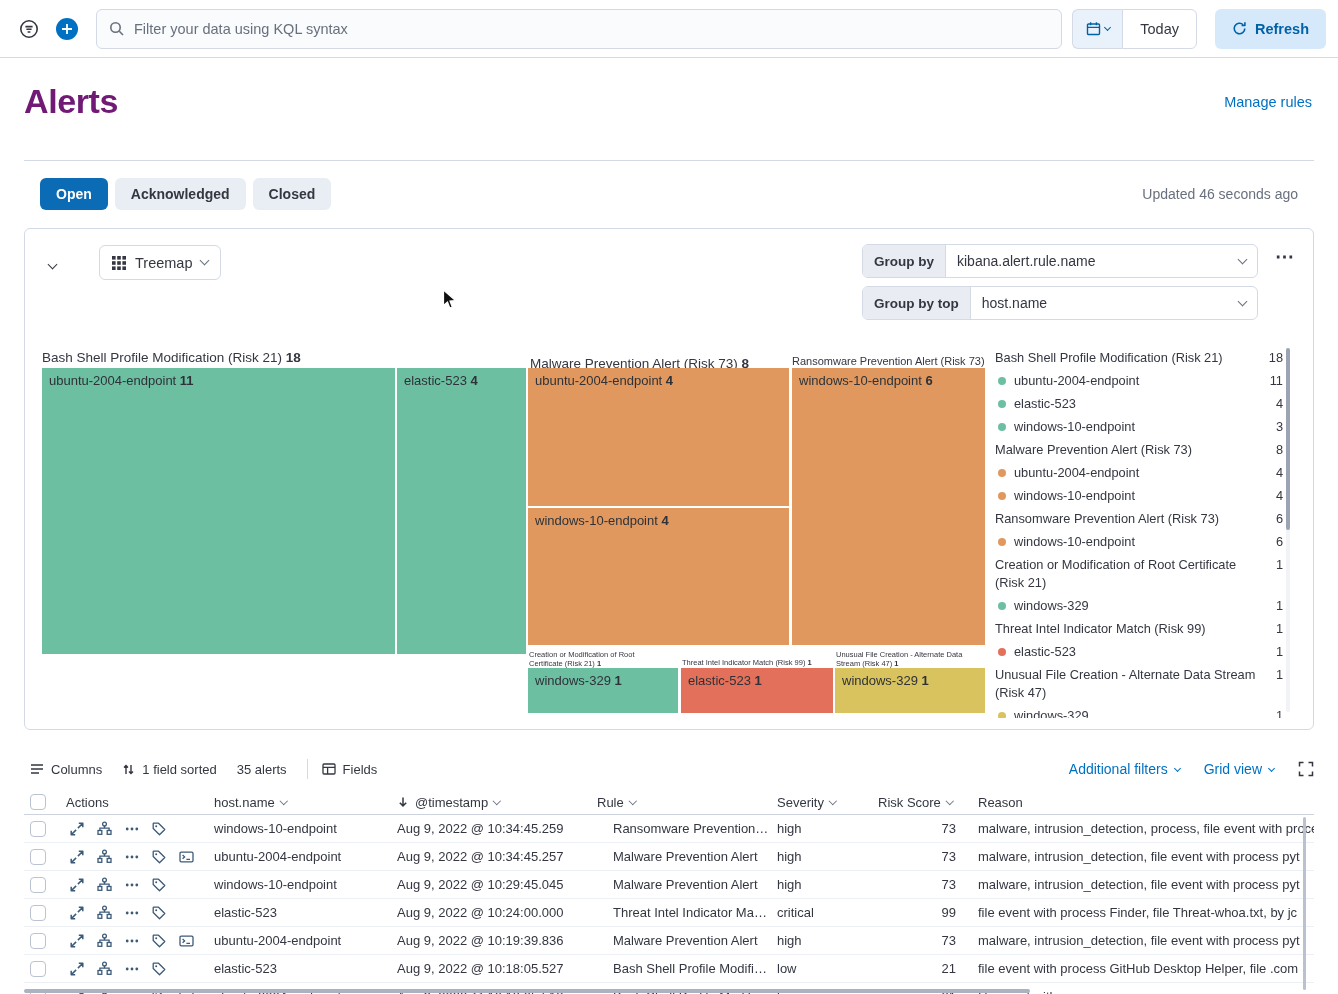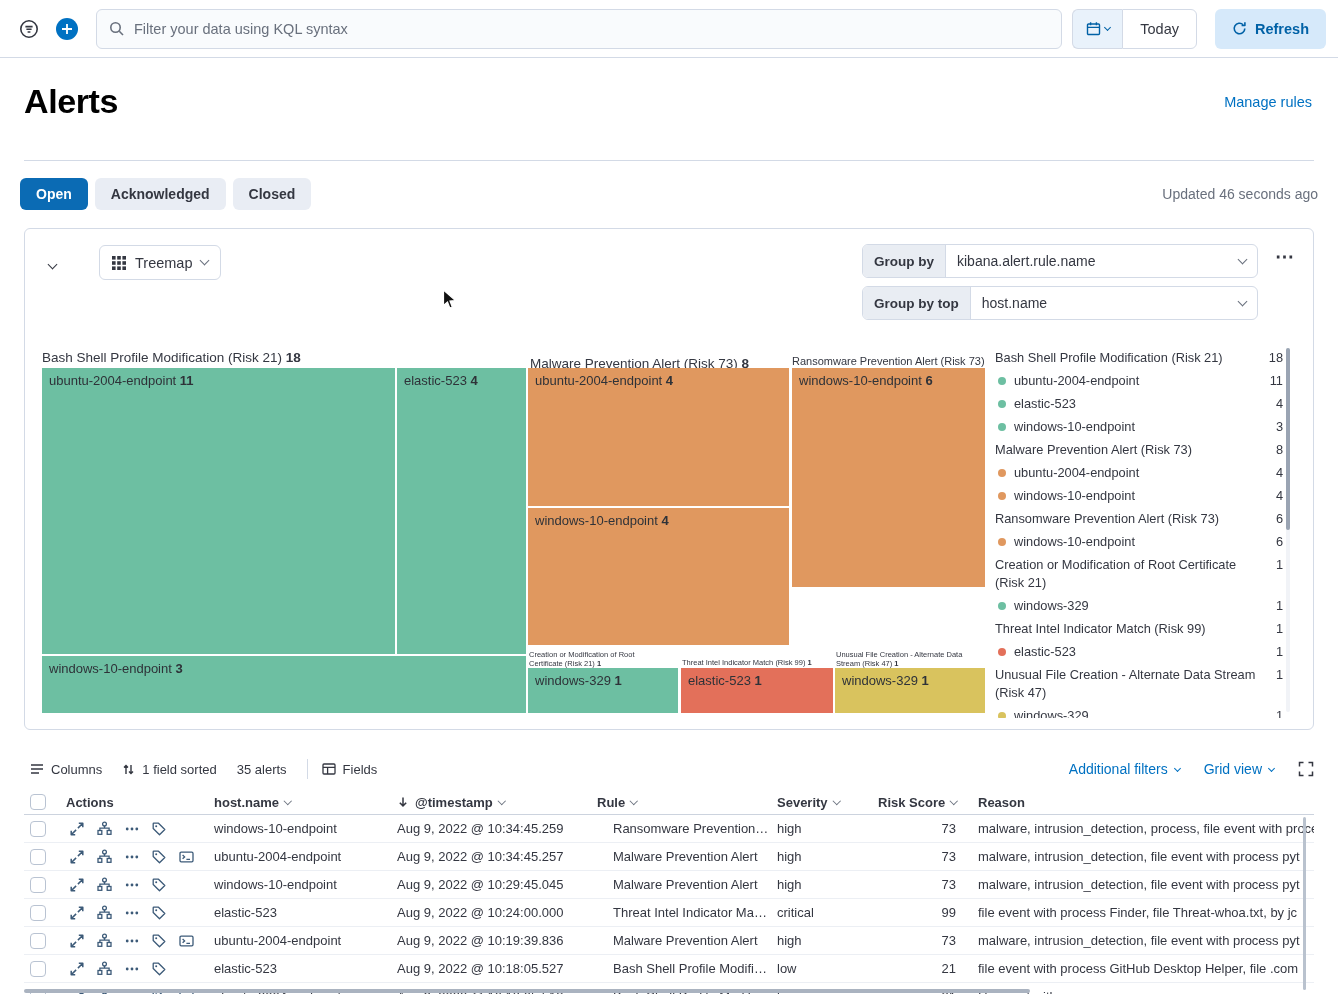--- a/index.html
+++ b/index.html
@@ -16,26 +16,26 @@
   .searchbar input::placeholder { color:#69707d; }
   .date-group { display:flex; align-items:center; }
   .cal-seg { width:50px; height:40px; background:#e9f2fb; border:1px solid #d3dae6; border-right:none; border-radius:6px 0 0 6px; display:flex; align-items:center; justify-content:center; gap:4px; color:#0061a6; cursor:pointer; }
   .today-seg { height:40px; padding:0 17px; background:#fff; border:1px solid #d3dae6; border-radius:0 6px 6px 0; display:flex; align-items:center; font-size:14.5px; cursor:pointer; color:#343741; }
   .refresh-btn { height:40px; margin-left:8px; padding:0 17px; background:#d6e9fa; color:#0061a6; border:none; border-radius:6px; display:flex; align-items:center; gap:8px; font-size:14.5px; font-weight:600; font-family:inherit; cursor:pointer; }
   .chev { display:inline-block; width:7px; height:7px; border-right:1.6px solid currentColor; border-bottom:1.6px solid currentColor; transform:rotate(45deg); margin-top:-4px; }
   .chev.sm { width:5px; height:5px; margin-top:-2px; }
 
   
   .page-head { position:relative; padding:22px 24px 0; }
-  .page-head h1 { font-size:34px; line-height:42px; font-weight:700; color:#000000; letter-spacing:-0.4px; }
+  .page-head h1 { font-size:34px; line-height:42px; font-weight:700; color:#701a75; letter-spacing:-0.4px; }
   .manage-rules { position:absolute; right:26px; top:36px; color:#0071c2; font-size:14.5px; cursor:pointer; text-decoration:none; }
   .head-rule { border:none; border-top:1px solid #d3dae6; margin:38px 0 0 0; }
 
   
-  .tabs-row { margin:17px 20px 0; display:flex; align-items:center; gap:7px; height:32px; }
+  .tabs-row { margin:17px 40px 0; display:flex; align-items:center; gap:7px; height:32px; }
   .tab { height:32px; padding:0 16px; border-radius:6px; display:flex; align-items:center; font-size:14px; font-weight:600; background:#e9edf4; color:#343741; cursor:pointer; border:none; font-family:inherit; }
   .tab.selected { background:#0b6bb4; color:#fff; }
   .updated { margin-left:auto; color:#69707d; font-size:14px; }
 
   
   .chart-panel { margin:18px 24px 0; height:502px; border:1px solid #d3dae6; border-radius:6px; position:relative; background:#fff; }
   .collapse-btn { position:absolute; left:24px; top:26px; color:#343741; cursor:pointer; }
   .view-select { position:absolute; left:74px; top:16px; height:35px; border:1px solid #d3dae6; border-radius:6px; background:#fff; display:flex; align-items:center; gap:9px; padding:0 12px; font-size:14.5px; cursor:pointer; color:#343741; }
   .groupby { position:absolute; right:55px; height:34px; width:396px; border:1px solid #d3dae6; border-radius:6px; display:flex; overflow:hidden; background:#fff; }
   .gb-1 { top:15px; } .gb-2 { top:57px; }
@@ -70,21 +70,21 @@
   .tool-item { display:flex; align-items:center; gap:7px; cursor:pointer; margin-right:20px; white-space:nowrap; }
   .tool-count { margin-right:20px; white-space:nowrap; }
   .tool-div { width:1px; height:20px; background:#d3dae6; margin:0 14px 0 0; }
   .tool-right { margin-left:auto; display:flex; align-items:center; gap:24px;justify-content:flex-end; }
   .link-btn { color:#0071c2; display:flex; align-items:center; gap:7px; font-size:14px; cursor:pointer; }
   .link-btn .chev { margin-top:-2px; }
 
   
   .data-grid { margin:6px 0 0 24px; width:1290px; }
   .grid-cols { display:grid; grid-template-columns:34px 148px 183px 200px 180px 101px 100px minmax(0,1fr); }
-  .g-head { height:25px; align-items:center; border-bottom:1px solid #ccd3de; font-size:13px; font-weight:700; }
+  .g-head { height:25px; align-items:center; border-bottom:1px solid #ccd3de; font-size:13px; font-weight:400; }
   .h-cell { display:flex; align-items:center; gap:6px; padding-left:8px; white-space:nowrap; }
   .h-chev { display:inline-block; width:5.5px; height:5.5px; border-right:1.5px solid #69707d; border-bottom:1.5px solid #69707d; transform:rotate(45deg); margin-top:-3px; }
   .g-row { height:28px; align-items:center; border-bottom:1px solid #eceff4; font-size:13px; }
   .cell { padding-left:8px; white-space:nowrap; overflow:hidden; }
   .c-check { display:flex; align-items:center; padding-left:6px; }
   .checkbox { width:16px; height:16px; border:1px solid #b9c3d2; border-radius:4px; background:#fff; display:inline-block; cursor:pointer; }
   .c-actions { display:flex; align-items:center; gap:13px; padding-left:12px; overflow:visible; }
   .ricon { display:inline-flex; color:#3c5a78; cursor:pointer; }
   .ellip { text-overflow:ellipsis;margin-left:16px; }
   .c-risk { text-align:right; padding-right:14px; }
@@ -197,32 +197,29 @@
   </div>
 
   <div class="tm-canvas">
       <div class="tm-title tm-lg" style="left: 0px; top: 2px; width: 480px;"><span>Bash Shell Profile Modification (Risk 21) </span><b>18</b></div>
       <div class="tm-block" style="left: 0px; top: 20px; width: 353px; height: 286px; background: rgb(109, 191, 162);">
         <span class="tm-block-label"><span>ubuntu-2004-endpoint </span><b>11</b></span>
       </div>
       <div class="tm-block" style="left: 355px; top: 20px; width: 129px; height: 286px; background: rgb(109, 191, 162);">
         <span class="tm-block-label"><span>elastic-523 </span><b>4</b></span>
       </div>
-      <div class="tm-block" style="left: 0px; top: 308px; width: 484px; height: 57px; background: rgb(109, 191, 162);">
-        <span class="tm-block-label"><span>windows-10-endpoint </span><b>3</b></span>
-      </div>
       <div class="tm-title tm-lg" style="left: 488px; top: 8px; width: 260px;"><span>Malware Prevention Alert (Risk 73) </span><b>8</b></div>
       <div class="tm-block" style="left: 486px; top: 20px; width: 261px; height: 138px; background: rgb(224, 152, 95);">
         <span class="tm-block-label"><span>ubuntu-2004-endpoint </span><b>4</b></span>
       </div>
       <div class="tm-block" style="left: 486px; top: 160px; width: 261px; height: 137px; background: rgb(224, 152, 95);">
         <span class="tm-block-label"><span>windows-10-endpoint </span><b>4</b></span>
       </div>
       <div class="tm-title tm-sm" style="left: 750px; top: 7px; width: 193px;"><span>Ransomware Prevention Alert (Risk 73) </span><b>6</b></div>
-      <div class="tm-block" style="left: 750px; top: 20px; width: 193px; height: 219px; background: rgb(224, 152, 95);">
+      <div class="tm-block" style="left: 750px; top: 20px; width: 193px; height: 277px; background: rgb(224, 152, 95);">
         <span class="tm-block-label"><span>windows-10-endpoint </span><b>6</b></span>
       </div>
       <div class="tm-title tm-xs" style="left: 487px; top: 302px; width: 128px;"><span>Creation or Modification of Root Certificate (Risk 21) </span><b>1</b></div>
       <div class="tm-block" style="left: 486px; top: 320px; width: 150px; height: 45px; background: rgb(109, 191, 162);">
         <span class="tm-block-label"><span>windows-329 </span><b>1</b></span>
       </div>
       <div class="tm-title tm-xs" style="left: 640px; top: 310px; width: 150px;"><span>Threat Intel Indicator Match (Risk 99) </span><b>1</b></div>
       <div class="tm-block" style="left: 639px; top: 320px; width: 152px; height: 45px; background: rgb(227, 112, 90);">
         <span class="tm-block-label"><span>elastic-523 </span><b>1</b></span>
       </div>

